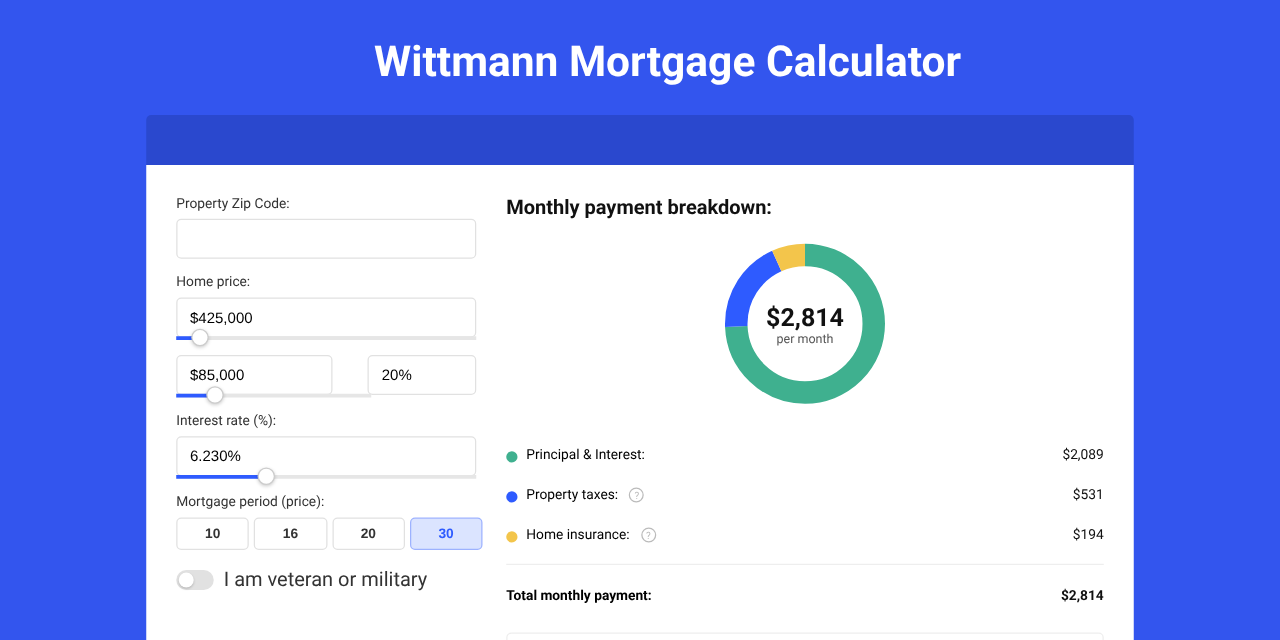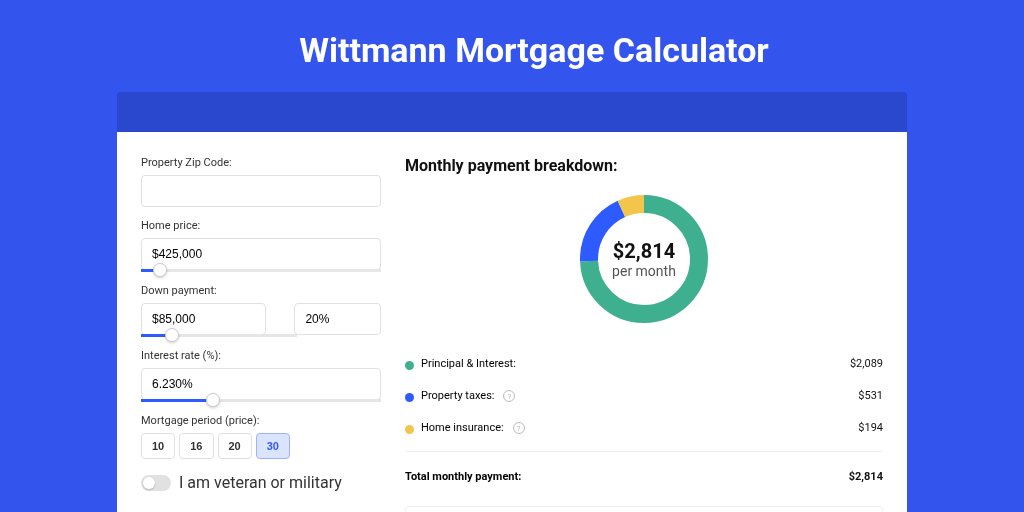--- a/index.html
+++ b/index.html
@@ -81,21 +81,21 @@
     background: #fff;
     border: 1px solid #ccc;
     box-shadow: 0 1px 3px rgba(0,0,0,0.2);
     top: -6px;
     transform: translateX(-50%);
   }
   .period-btns { display: flex; gap: 4px; }
   .period-btn {
     border: 1px solid #e1e1e1;
     background: #fff;
-    padding: 6px 10px;
+    padding: 6px 22px;
     font-size: 11px;
     border-radius: 4px;
     cursor: pointer;
     font-weight: 600;
     color: #333;
   }
   .period-btn.active {
     background: #dbe4ff;
     border-color: #9db2ff;
     color: #2e5bff;
@@ -126,21 +126,21 @@
   .donut svg { transform: rotate(-90deg); }
   .donut-center {
     position: absolute;
     inset: 0;
     display: flex;
     flex-direction: column;
     align-items: center;
     justify-content: center;
   }
   .donut-amount { font-size: 20px; font-weight: 700; color: #111; }
-  .donut-sub { font-size: 14px; color: #555; }
+  .donut-sub { font-size: 10px; color: #555; }
   .legend-row {
     display: flex;
     align-items: center;
     justify-content: space-between;
     padding: 9px 0;
     font-size: 11px;
     border-top: 1px solid transparent;
   }
   .legend-left { display: flex; align-items: flex-end; gap: 7px; }
   .dot { width: 9px; height: 9px; border-radius: 50%; display: inline-block; }
@@ -178,21 +178,20 @@
       <div class="field-group">
         <label class="field-label">Home price:</label>
         <input class="input" value="$425,000" style="">
         <div class="slider-track">
           <div class="slider-fill" id="hp-fill" style="width: 8%;"></div>
           <div class="slider-thumb" id="hp-thumb" style="left: 8%;"></div>
         </div>
       </div>
 
       <div class="field-group">
-        <label class="field-label">Down payment:</label>
         <div class="input-row">
           <input class="input" value="$85,000" style="">
           <input class="input" value="20%" style="">
         </div>
         <div class="slider-track" style="width:65%;">
           <div class="slider-fill" id="dp-fill" style="width: 20%;"></div>
           <div class="slider-thumb" id="dp-thumb" style="left: 20%;"></div>
         </div>
       </div>
 

